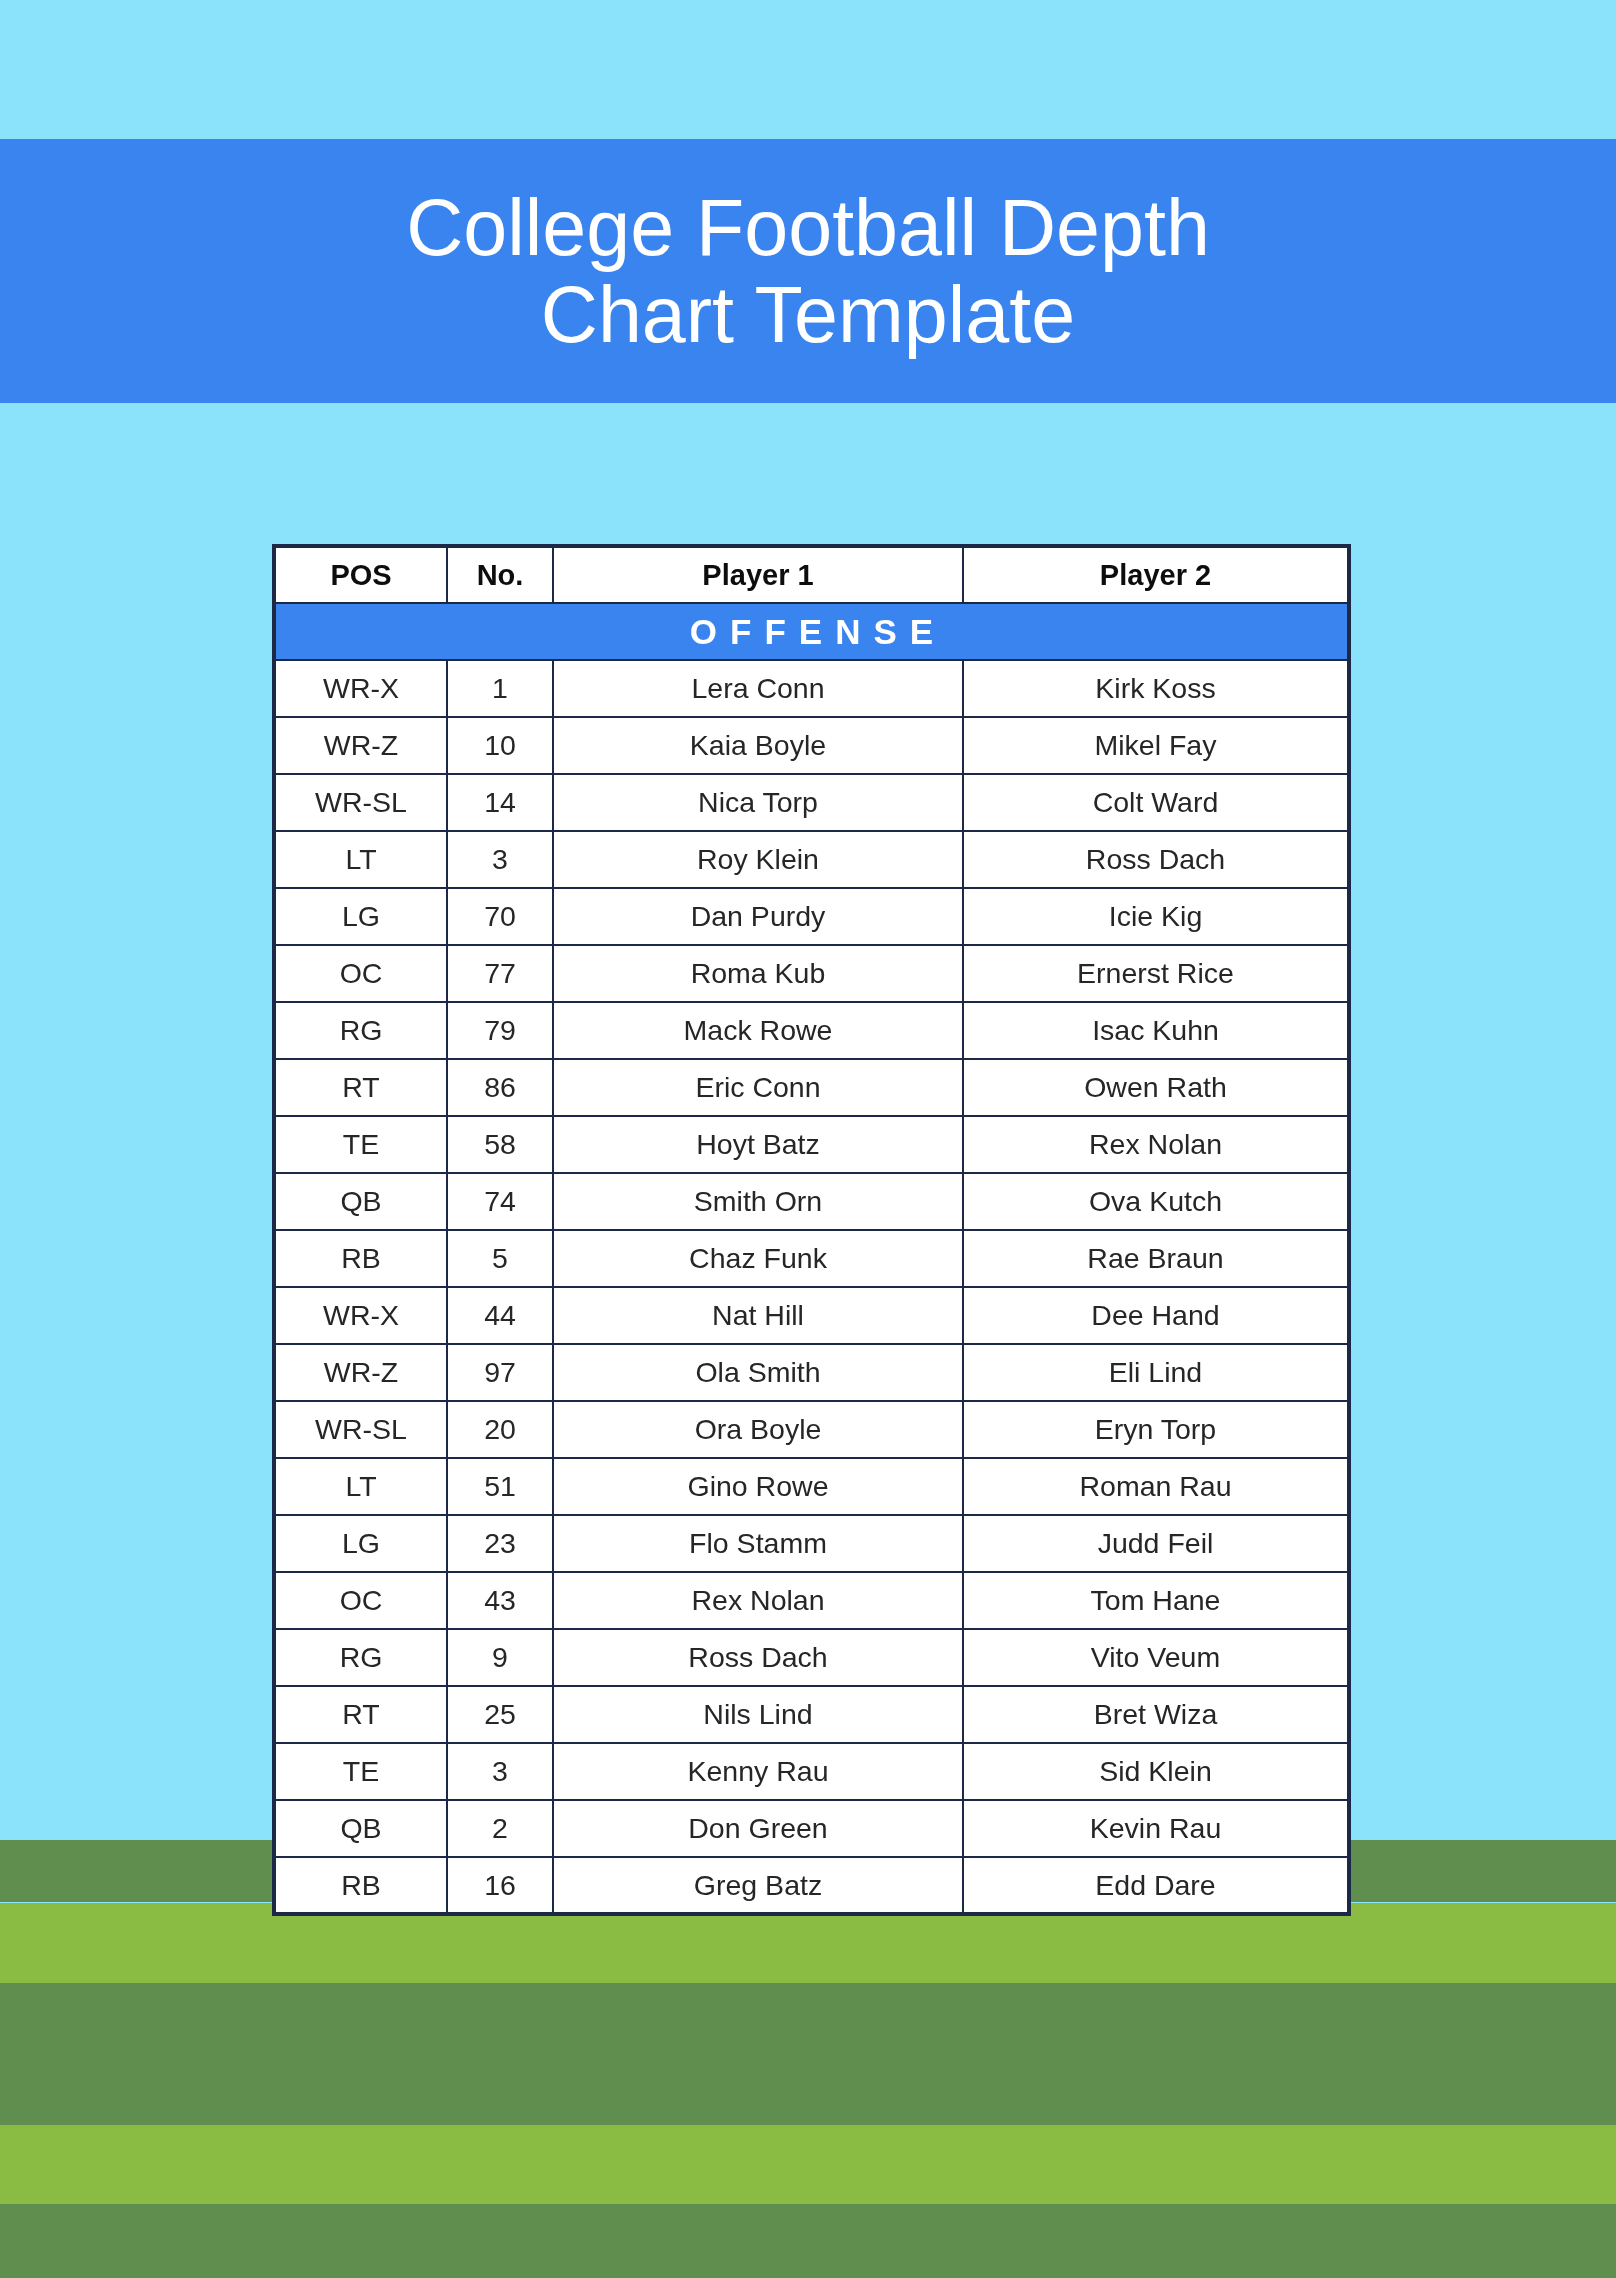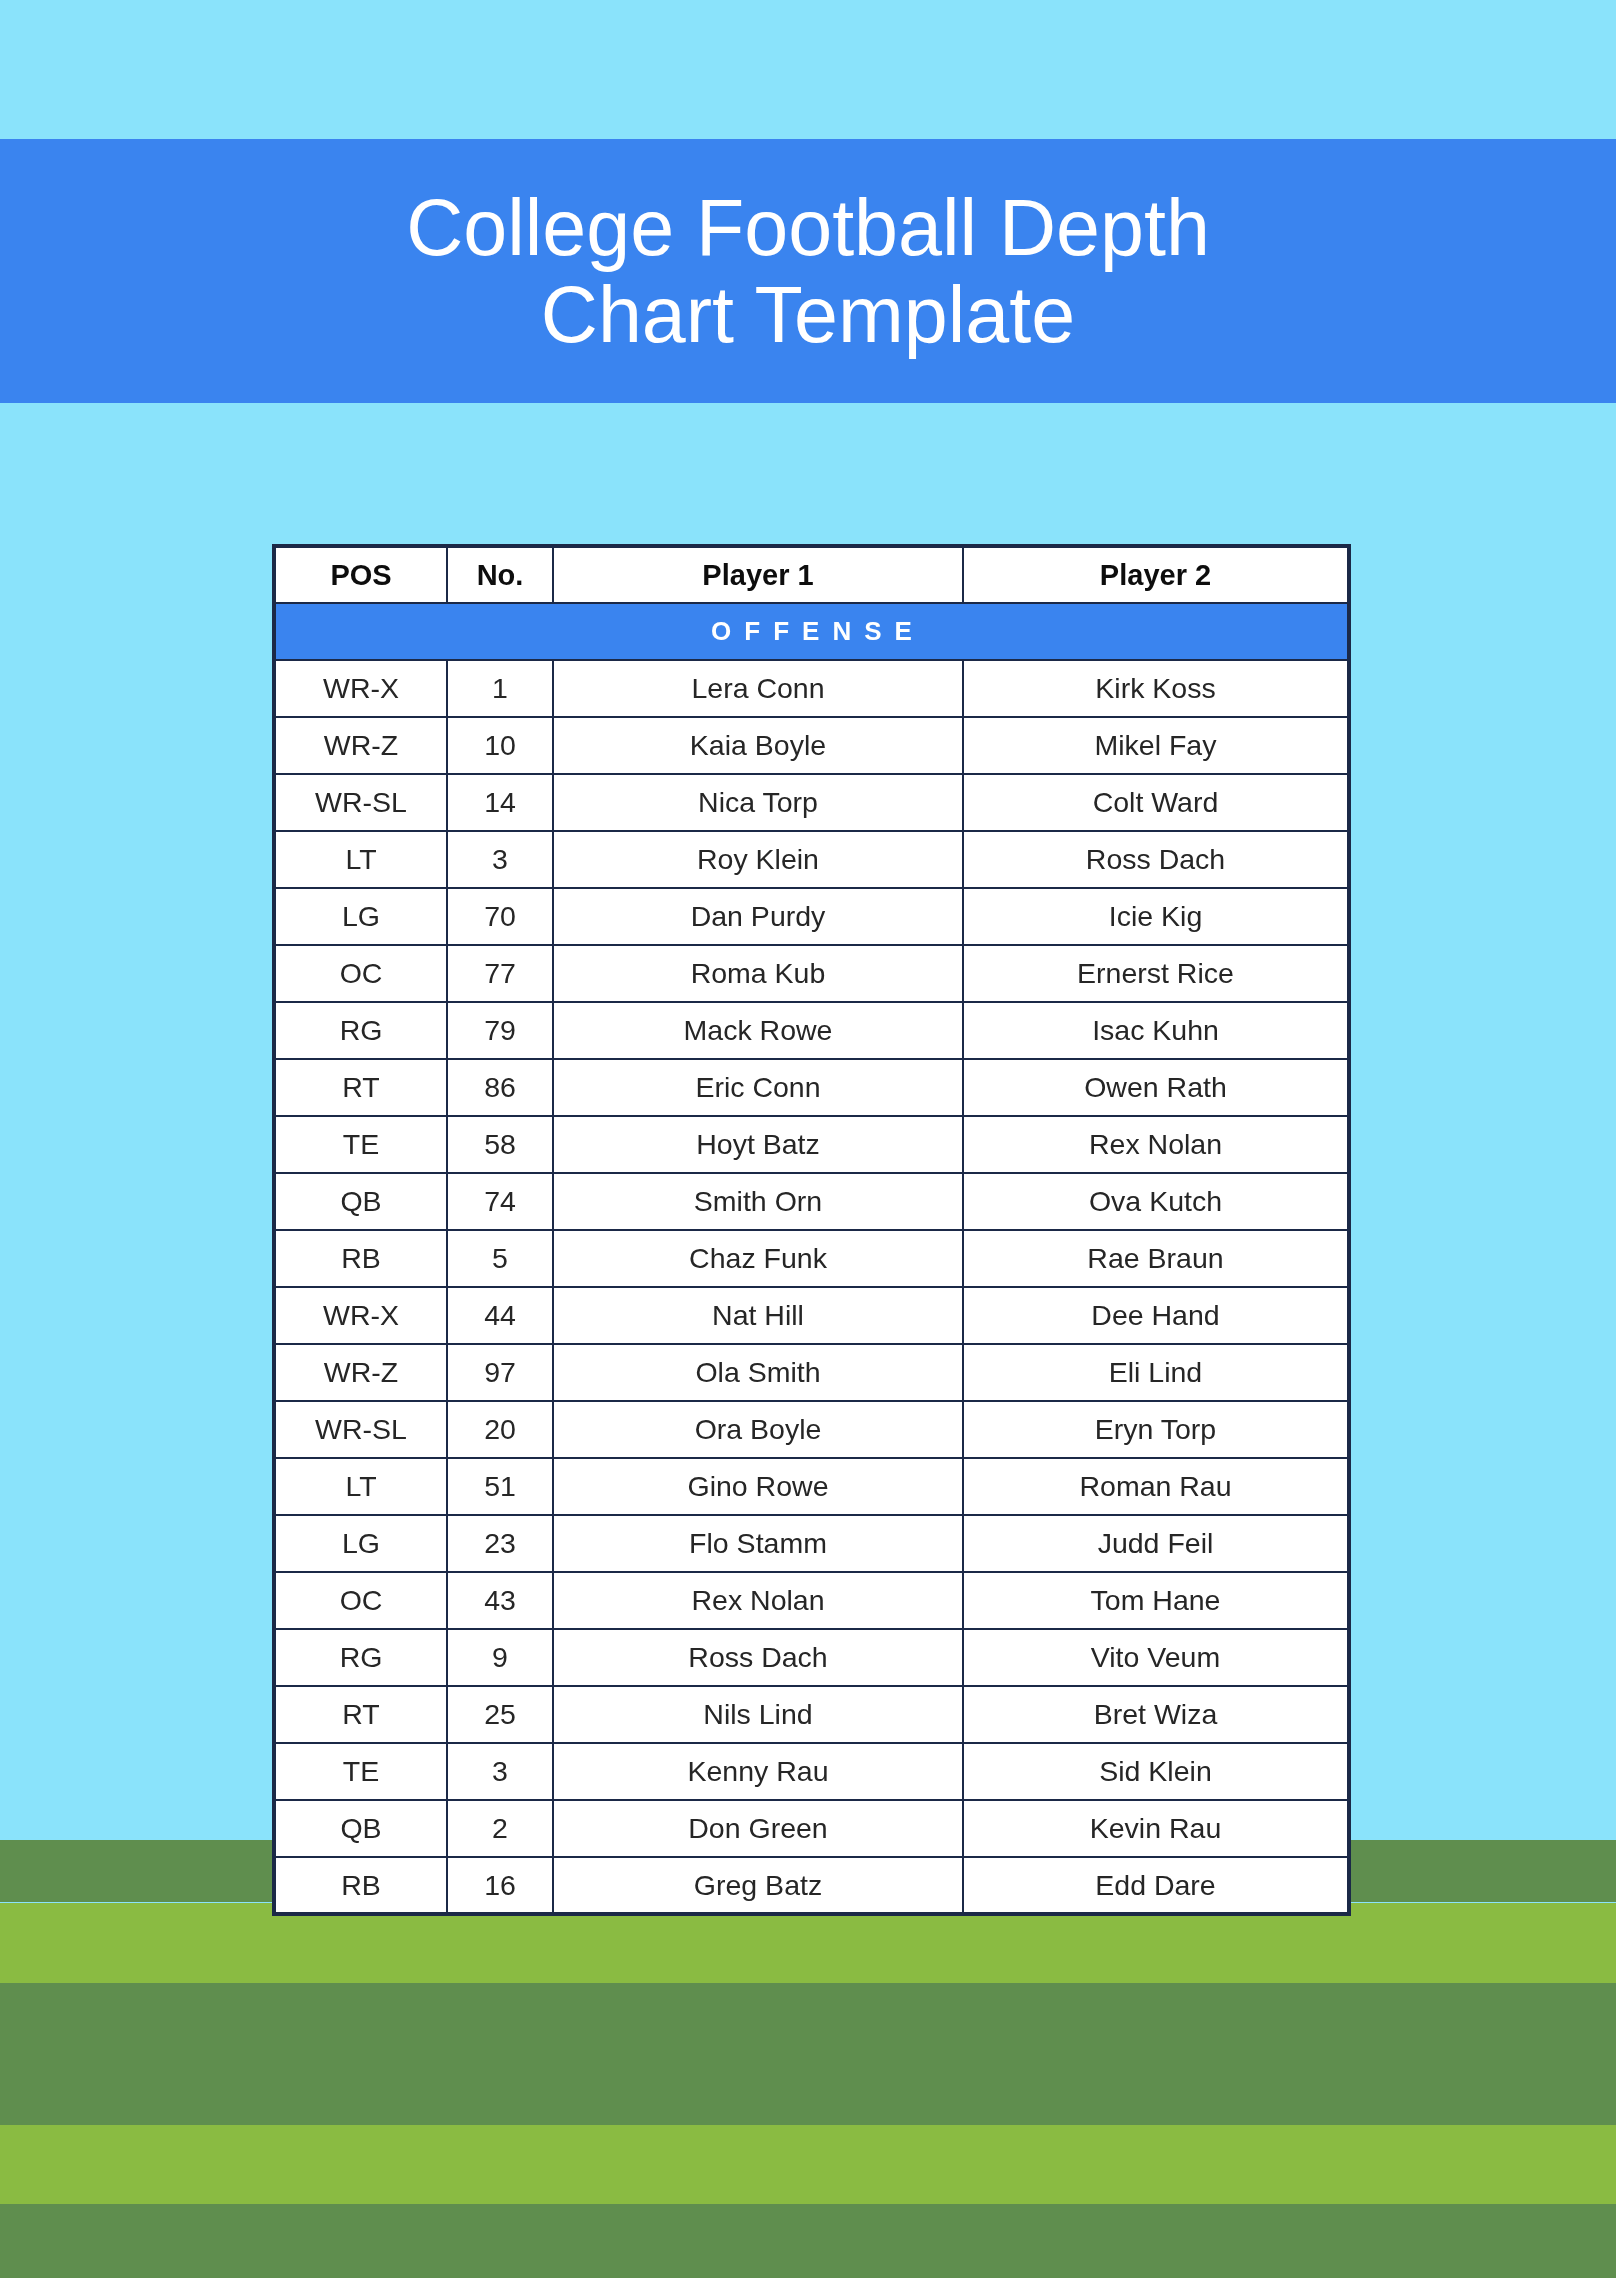--- a/index.html
+++ b/index.html
@@ -79,21 +79,21 @@
   }
   .depth-table thead th {
     font-weight: 700;
     color: #0d0d0d;
     font-size: 29px;
   }
   .depth-table tr.section-row td {
     background: var(--banner-blue);
     color: var(--banner-text);
     font-weight: 700;
-    font-size: 26px;
+    font-size: 35px;
     letter-spacing: 13px;
     padding-left: 13px; 
   }
 </style>
 </head>
 <body>
 
 <div class="page">
 
   <div class="stripe dark stripe-1"></div>

